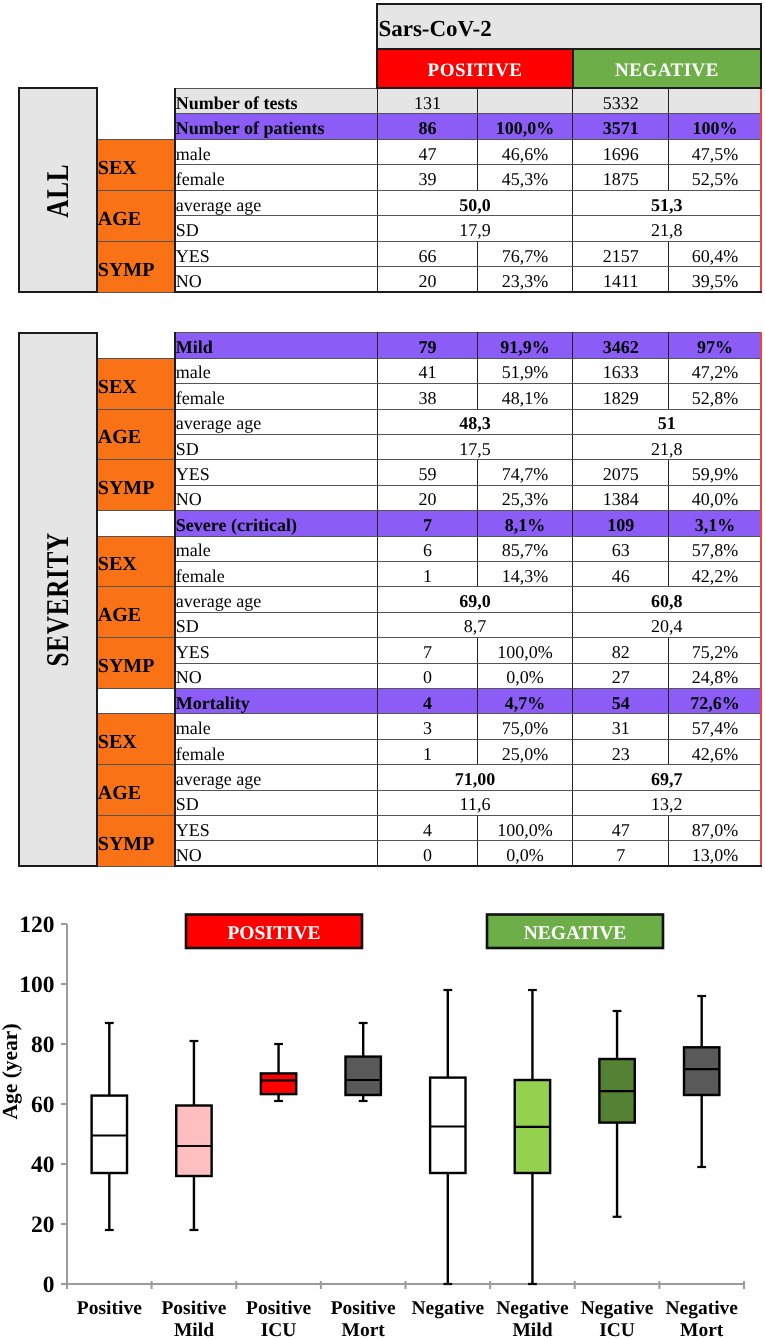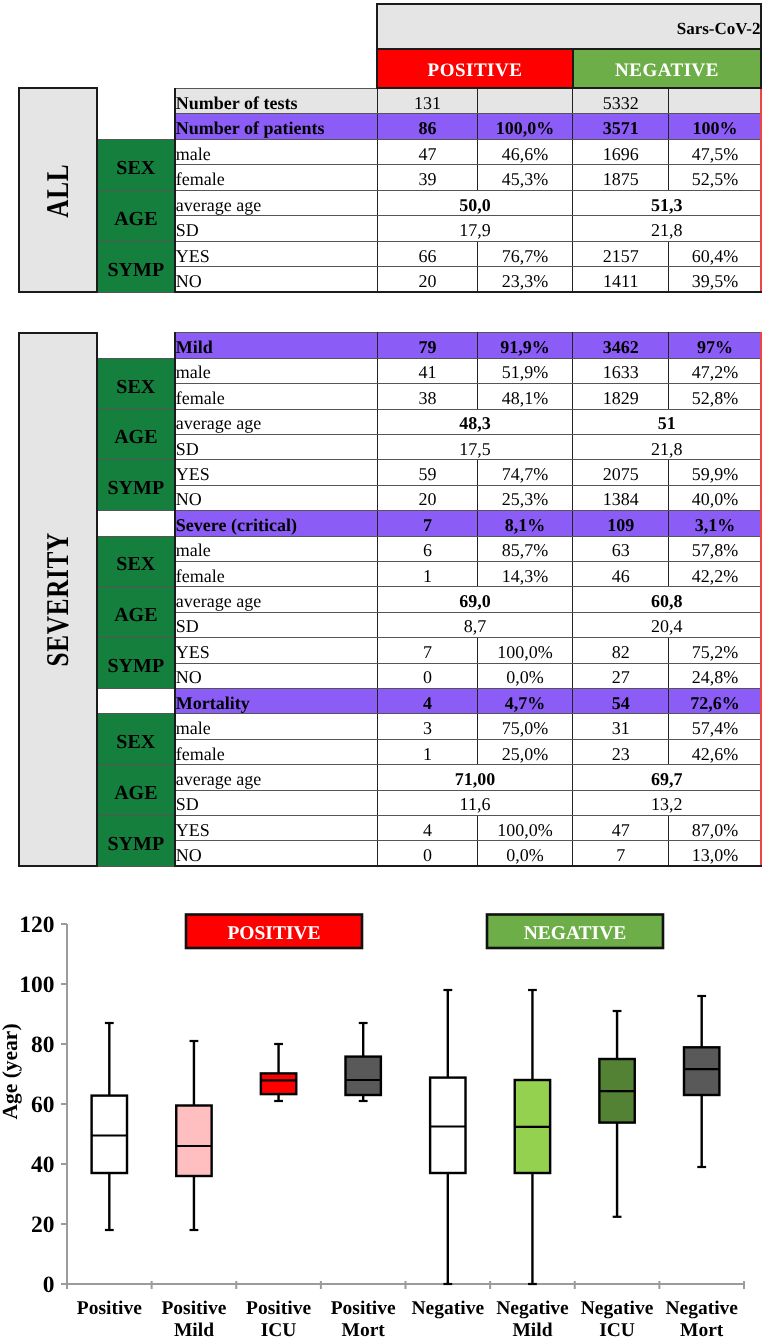--- a/index.html
+++ b/index.html
@@ -15,31 +15,31 @@
   col.c3{width:100.2px}col.c4{width:95px}col.c5{width:96.3px}col.c6{width:92.6px}
 
   .tbl td{border-left:1px solid #222;border-right:1px solid #222;
           border-top:1px solid #555;border-bottom:1px solid #555;
           padding:3px 0 0 0;height:25.5px;
           font-size:18px;line-height:1;vertical-align:middle;background:#fff;
           box-sizing:border-box;}
   .gap{border:0 !important;background:transparent !important;}
   .hr td{height:45px;padding:3px 0 0 0;}
   .hr2 td{height:39.4px;padding:3px 0 0 0;}
-  .tbl td.hdr-title{background:#e5e5e5;font-weight:bold;text-align:right;font-size:17px;
+  .tbl td.hdr-title{background:#e5e5e5;font-weight:bold;text-align:left;font-size:23px;
              border:2px solid #1b1b1b !important;}
   .tbl td.hdr-pos{background:#fe0000;color:#fff;font-weight:bold;text-align:center;
            font-size:19px;letter-spacing:.5px;border:2px solid #1b1b1b !important;}
   .tbl td.hdr-neg{background:#6dae48;color:#fff;font-weight:bold;text-align:center;
            font-size:19px;letter-spacing:.5px;border:2px solid #1b1b1b !important;}
   .tbl td.vert{background:#e5e5e5;border:2px solid #1b1b1b !important;text-align:center;}
   .vtxt{display:inline-block;writing-mode:vertical-rl;
         transform:rotate(180deg) scaleY(0.97) scaleX(1.22);
         font-weight:bold;font-size:26px;letter-spacing:0.7px;}
-  .tbl td.grp{background:#15803d;font-weight:bold;text-align:center;font-size:20px;
+  .tbl td.grp{background:#f97316;font-weight:bold;text-align:left;font-size:20px;
               padding-top:6px;}
   .tbl td.lbl{text-align:left;}
   .tbl td.num{text-align:center;}
   .tbl td.shade{background:#e5e5e5;}
   .tbl td.hi{background:#8b5cf6;font-weight:bold;}
   .b{font-weight:bold;}
   
   .tbl tr td:last-child{border-right:2px solid #ef4444;}
   .tbl tbody tr:last-child td{border-bottom:2px solid #1b1b1b;}
   .tbl td.lbl{border-left:2px solid #1b1b1b;}

